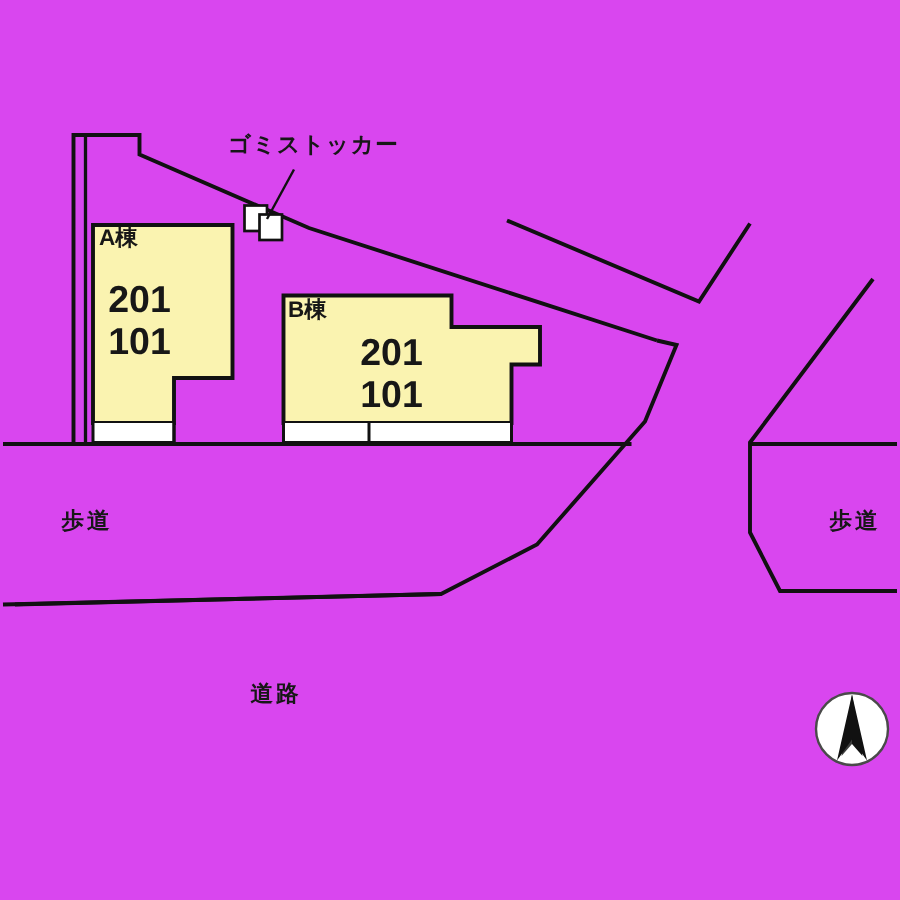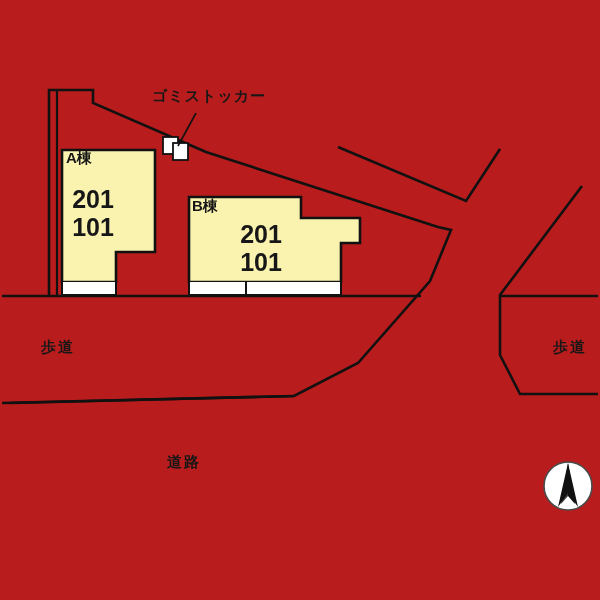--- a/index.html
+++ b/index.html
@@ -10,21 +10,21 @@
   body {
     width: 600px;
     height: 600px;
     font-family: "Liberation Sans", "DejaVu Sans", sans-serif;
     overflow: hidden;
   }
   #site-plan {
     position: relative;
     width: 600px;
     height: 600px;
-    background: #b91c1c;
+    background: #d946ef;
   }
   svg.plan-svg {
     display: block;
     width: 600px;
     height: 600px;
   }
   .lbl {
     font-family: "Liberation Sans", "DejaVu Sans", sans-serif;
     fill: #171717;
     font-weight: bold;

